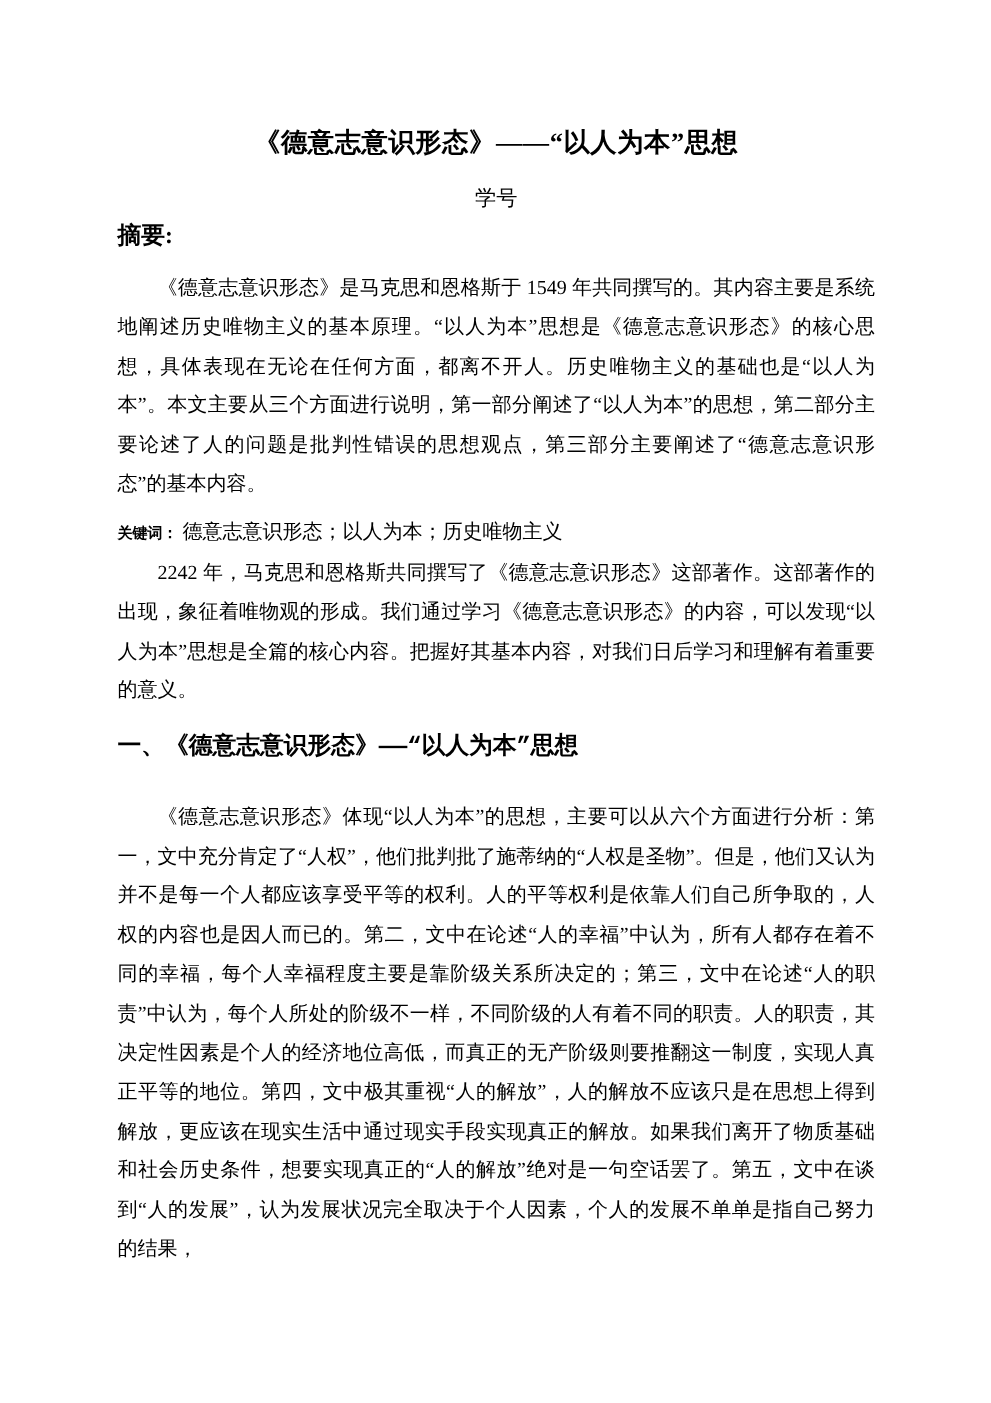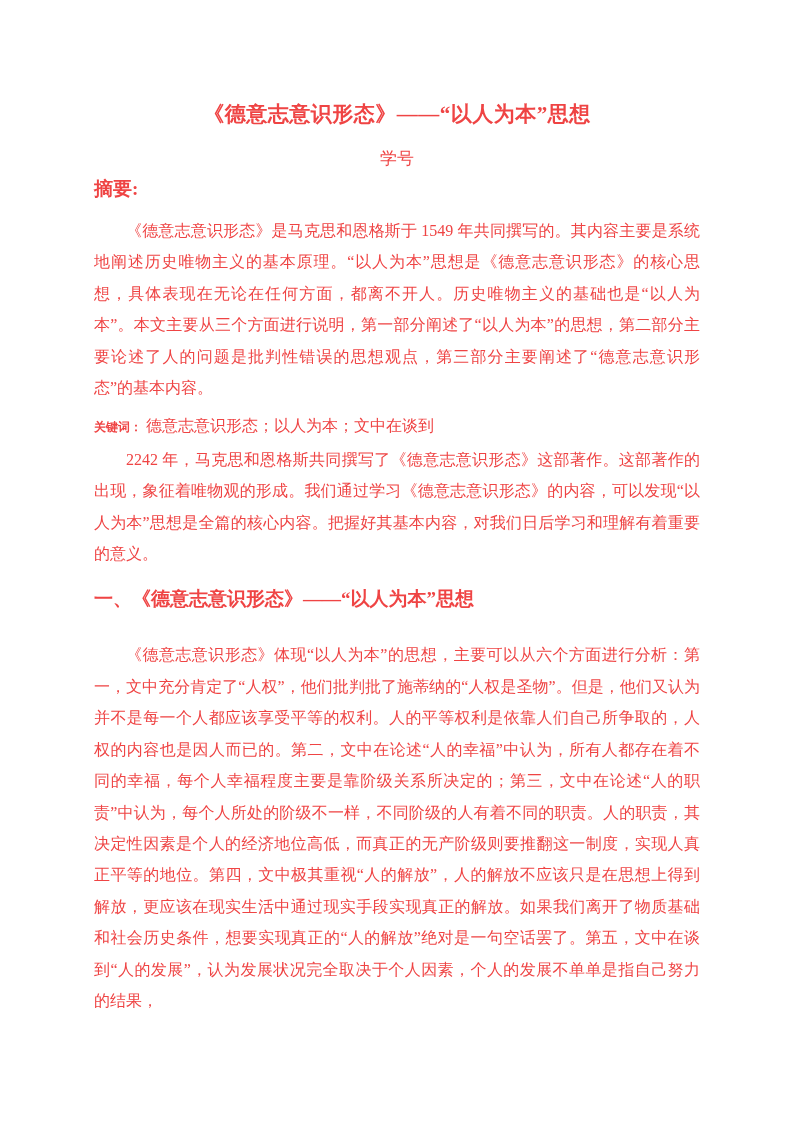--- a/index.html
+++ b/index.html
@@ -5,21 +5,21 @@
   html, body {
     margin: 0;
     padding: 0;
     background: #ffffff;
   }
   .page {
     position: relative;
     width: 793px;
     height: 1122px;
     background: #ffffff;
-    color: #ef4444;
+    color: #000000;
     font-family: "Liberation Serif", "DejaVu Serif", serif;
     overflow: hidden;
     box-sizing: border-box;
   }
   .content {
     position: absolute;
     left: 94px;
     top: 96px;
     width: 606px;
   }
@@ -73,20 +73,21 @@
   }
   .intro-par {
     margin: 0;
   }
   .section-heading {
     margin: 17px 0 0 0;
     font-size: 19px;
     line-height: 25px;
     font-weight: bold;
     text-align: left;
+    font-family: Liberation Mono, monospace;
   }
   .section-par {
     margin: 28px 0 0 0;
   }
 </style>
 </head>
 <body>
 
 <div class="page">
   <div class="content">
@@ -95,21 +96,21 @@
 
 
     <div class="byline second">学号</div>
 
     <h2 class="block-label">摘要:</h2>
 
     <p class="body-par">《德意志意识形态》是马克思和恩格斯于 1549 年共同撰写的。其内容主要是系统地阐述历史唯物主义的基本原理。“以人为本”思想是《德意志意识形态》的核心思想，具体表现在无论在任何方面，都离不开人。历史唯物主义的基础也是“以人为本”。本文主要从三个方面进行说明，第一部分阐述了“以人为本”的思想，第二部分主要论述了人的问题是批判性错误的思想观点，第三部分主要阐述了“德意志意识形态”的基本内容。</p>
 
     <p class="keywords-line">
       <span class="keywords-label">关键词：</span>
-      <span class="keywords-text">德意志意识形态；以人为本；文中在谈到</span>
+      <span class="keywords-text">德意志意识形态；以人为本；历史唯物主义</span>
     </p>
 
     <p class="body-par intro-par">2242 年，马克思和恩格斯共同撰写了《德意志意识形态》这部著作。这部著作的出现，象征着唯物观的形成。我们通过学习《德意志意识形态》的内容，可以发现“以人为本”思想是全篇的核心内容。把握好其基本内容，对我们日后学习和理解有着重要的意义。</p>
 
     <h2 class="section-heading">一、《德意志意识形态》——“以人为本”思想</h2>
 
     <p class="body-par section-par">《德意志意识形态》体现“以人为本”的思想，主要可以从六个方面进行分析：第一，文中充分肯定了“人权”，他们批判批了施蒂纳的“人权是圣物”。但是，他们又认为并不是每一个人都应该享受平等的权利。人的平等权利是依靠人们自己所争取的，人权的内容也是因人而已的。第二，文中在论述“人的幸福”中认为，所有人都存在着不同的幸福，每个人幸福程度主要是靠阶级关系所决定的；第三，文中在论述“人的职责”中认为，每个人所处的阶级不一样，不同阶级的人有着不同的职责。人的职责，其决定性因素是个人的经济地位高低，而真正的无产阶级则要推翻这一制度，实现人真正平等的地位。第四，文中极其重视“人的解放”，人的解放不应该只是在思想上得到解放，更应该在现实生活中通过现实手段实现真正的解放。如果我们离开了物质基础和社会历史条件，想要实现真正的“人的解放”绝对是一句空话罢了。第五，文中在谈到“人的发展”，认为发展状况完全取决于个人因素，个人的发展不单单是指自己努力的结果，</p>
 
   </div>
 </div>

